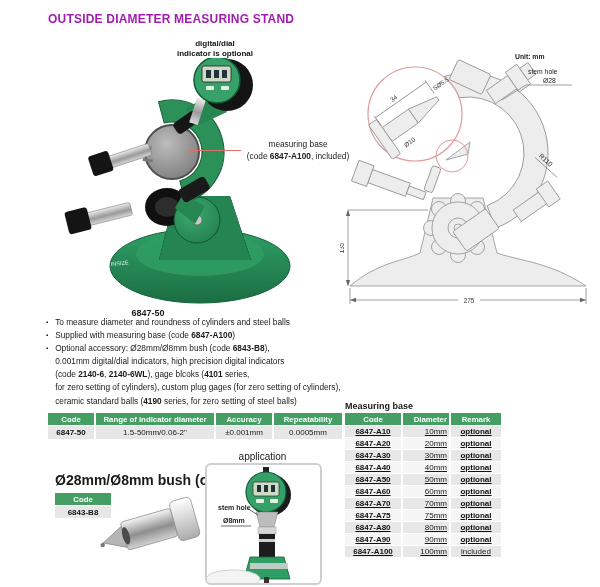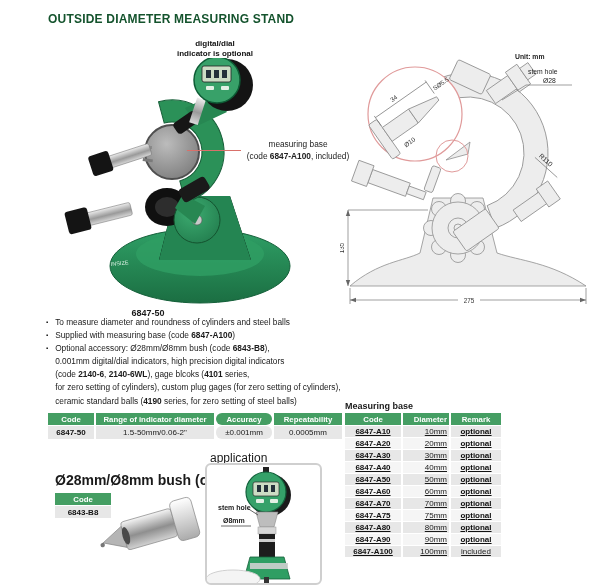--- a/index.html
+++ b/index.html
@@ -1,46 +1,46 @@
 <!DOCTYPE html>
 <html><head>
 <meta charset="utf-8">
 <style>
   html,body{margin:0;padding:0;background:#fff;}
   #page{position:relative;width:600px;height:587px;background:#fff;overflow:hidden;
         font-family:"Liberation Sans",sans-serif;color:#1a1a1a;}
   .abs{position:absolute;}
-  .title{left:48px;top:12px;font-size:12px;font-weight:bold;letter-spacing:.2px;color:#14532d;}
+  .title{left:48px;top:12px;font-size:12px;font-weight:bold;letter-spacing:.2px;color:#a21caf;}
   .ind-note{left:140px;top:39px;width:150px;text-align:center;font-size:8px;font-weight:bold;line-height:9.5px;color:#111;}
   .caption{left:103px;top:308px;width:90px;text-align:center;font-size:9px;font-weight:bold;}
   .annot{left:238px;top:138px;width:120px;text-align:center;font-size:8.3px;line-height:12px;color:#222;}
   .annot b{font-weight:bold;}
   .leader{left:187px;top:150px;width:54px;height:0;border-top:1px solid var(--red,#d9706a);}
   .features{left:46px;top:316px;width:330px;}
   .feature{display:flex;margin:0;}
   .bullet{font-size:6px;line-height:13.1px;margin-right:7px;color:#111;}
   .feature-text{font-size:8.3px;line-height:13.1px;color:#1a1a1a;}
   .feature-text .b{font-weight:bold;}
   table{border-collapse:separate;border-spacing:2px 1px;}
   th{background:var(--green,#459e63);color:#fff;font-weight:bold;font-size:7.8px;padding:0 2px;height:12px;text-align:center;white-space:nowrap;}
   td{background:var(--rowgray,#e7e7e7);font-size:8px;padding:0 2px;height:12px;text-align:center;white-space:nowrap;}
   tr.alt td{background:var(--rowlight,#f5f5f5);}
   td.bold{font-weight:bold;color:#111;}
   .spec-table{left:46px;top:412px;}
   .spec-table td{height:13px;}
-  .spec-table .c0{width:42px;} .spec-table .c1{width:114px;} .spec-table .c2{width:52px;border-radius:6px;} .spec-table .c3{width:64px;}
+  .spec-table .c0{width:42px;} .spec-table .c1{width:114px;} .spec-table .c2{width:52px;} .spec-table .c3{width:64px;}
   .mb-title{left:345px;top:401px;font-size:9px;font-weight:bold;}
   .mb-table{left:343px;top:412px;}
   .mb-table .c0{width:52px;} .mb-table .c1{width:42px;text-align:right;} .mb-table .c2{width:46px;}
   .mb-table td{height:11px;text-decoration:underline;}
   .bush-title{left:55px;top:472px;font-size:14px;font-weight:bold;}
   .bush-table{left:53px;top:492px;}
   .bush-table .c0{width:52px;}
   .bush-table td{height:12px;}
-  .app-label{left:210px;top:451px;width:105px;font-size:12px;}
+  .app-label{left:210px;top:451px;width:105px;text-align:center;font-size:10px;}
   .app-box{left:205px;top:463px;width:113px;height:118px;border:2px solid #cfcfcf;border-radius:6px;background:#fff;overflow:hidden;}
   .ln{fill:#ededed;stroke:#8f8f8f;stroke-width:.8;}
   .ln2{fill:none;stroke:#8f8f8f;stroke-width:.8;}
   .dim{stroke:#777;stroke-width:.7;}
   .dimt{font-size:6.3px;fill:#333;}
   .lbl{font-size:6.8px;fill:#222;}
   svg text{font-family:"Liberation Sans",sans-serif;}
 </style>
 </head>
 <body>

